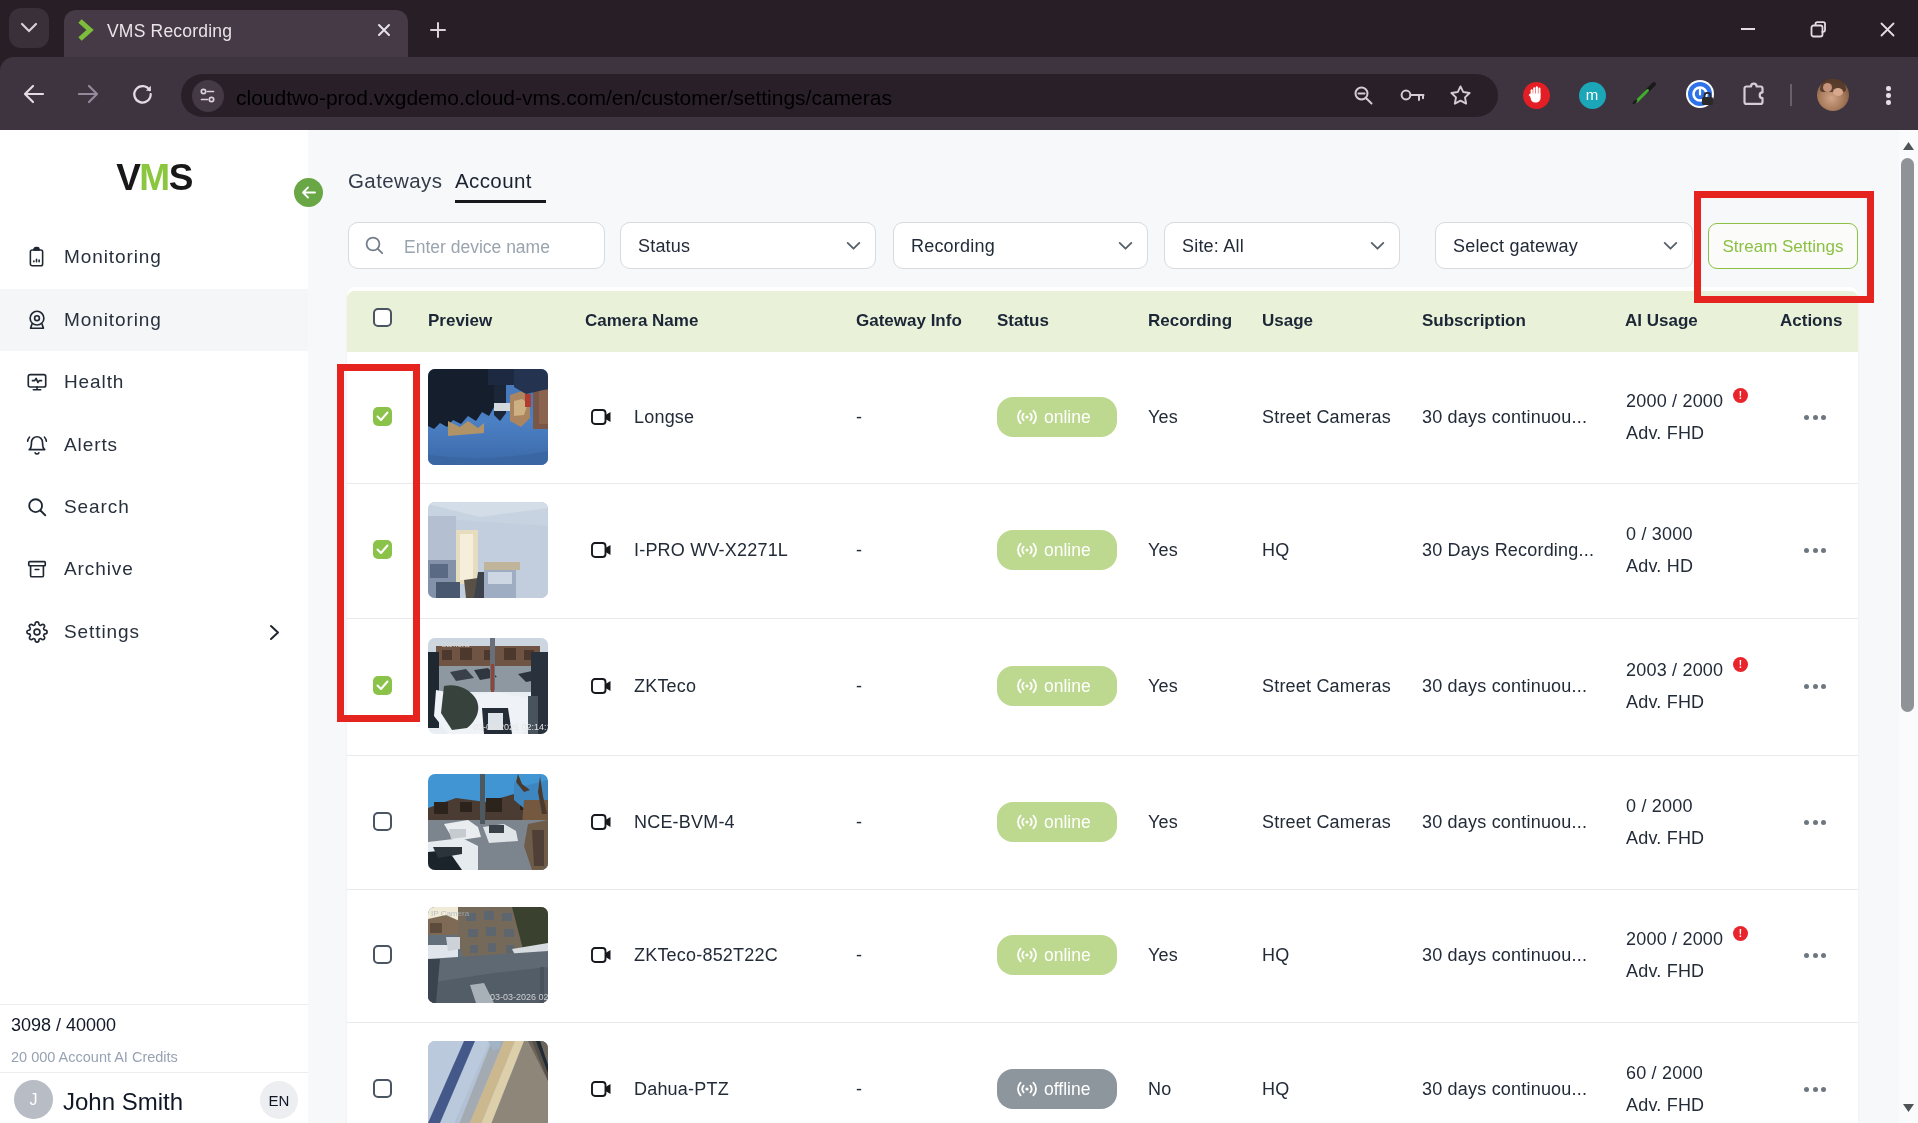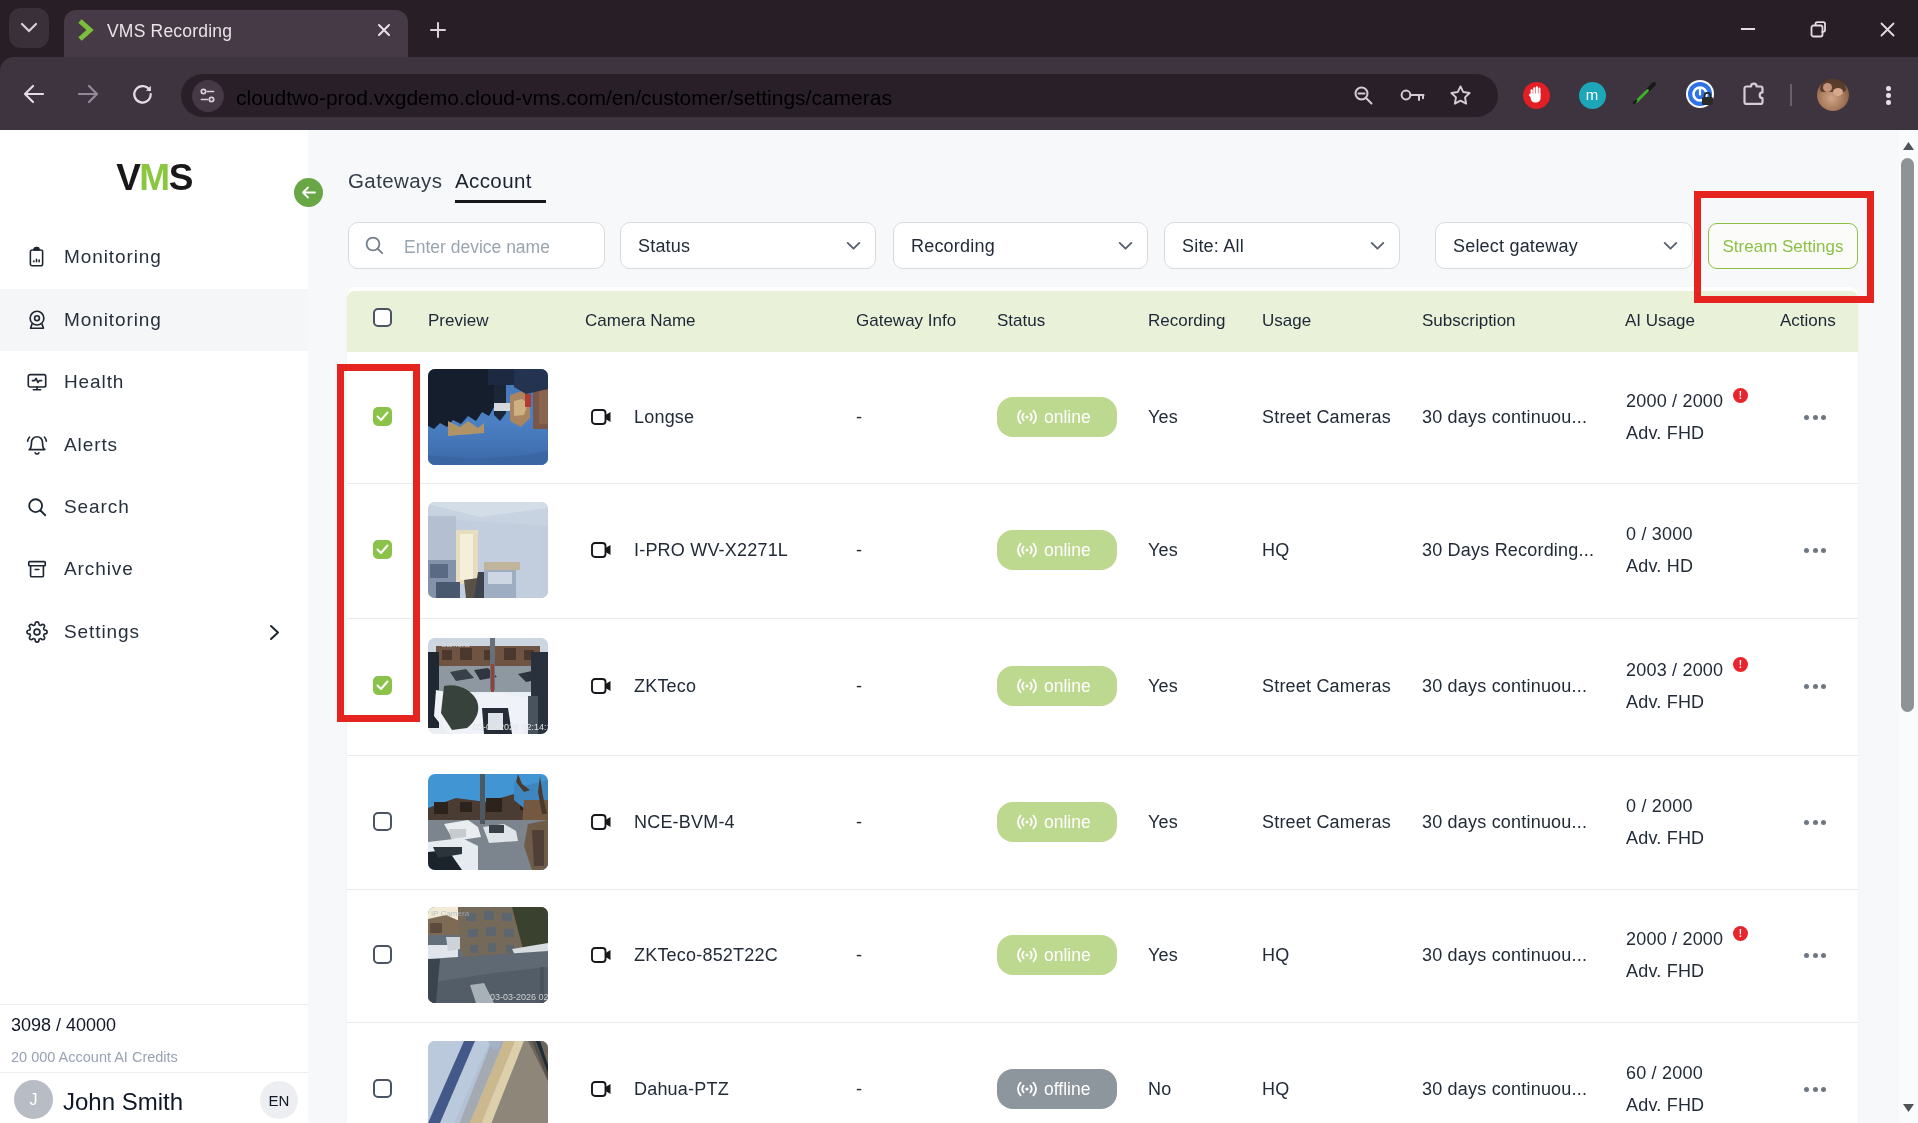--- a/index.html
+++ b/index.html
@@ -10,21 +10,21 @@
 #tab{position:absolute;top:10px;left:64px;width:344px;height:47px;background:#453a46;border-radius:12px 12px 0 0}
 #urlpill{position:absolute;top:74px;left:181px;width:1317px;height:43px;border-radius:21.5px;background:#291f29}
 #app{position:absolute;top:130px;left:0;width:1918px;height:993px;background:#f7f8fa}
 #sidebar{position:absolute;top:130px;left:0;width:308px;height:993px;background:#fff}
 .mitem{position:absolute;left:0;width:308px;height:62px;color:#27303d;font-size:19px;letter-spacing:.9px}
 .mitem svg{position:absolute;left:26px;top:50%;transform:translateY(-50%)}
 .mitem span{position:absolute;left:64px;top:50%;transform:translateY(-50%)}
 .fsel{position:absolute;top:222px;height:47px;background:#fff;border:1.5px solid #d7dade;border-radius:10px;color:#222b38;font-size:18px;letter-spacing:.2px}
 .fsel .lab{position:absolute;left:17px;top:50%;transform:translateY(-50%)}
 .fsel svg{position:absolute;right:14px;top:50%;transform:translateY(-50%)}
-.hdr{position:absolute;font-weight:normal;font-size:17px;color:#1c2636;transform:translateY(-50%);white-space:nowrap}
+.hdr{position:absolute;font-weight:bold;font-size:17px;color:#1c2636;transform:translateY(-50%);white-space:nowrap}
 .ct{position:absolute;font-size:18px;letter-spacing:.2px;color:#222b38;transform:translateY(-50%);white-space:nowrap}
 .cb{position:absolute;width:19px;height:19px;border-radius:5px}
 .cb.un{background:#fff;border:2px solid #4a5462}
 .cb.ck{background:#8bc34a}
 .cb.ck svg{position:absolute;left:3px;top:4px}
 .pill{position:absolute;left:997px;width:120px;height:40px;border-radius:16px;color:#fff;font-size:17.5px}
 .pill svg{position:absolute;left:19px;top:50%;transform:translateY(-50%)}
 .pill b{position:absolute;left:47px;top:50%;transform:translateY(-50%);font-weight:normal}
 .dots{position:absolute;left:1804px;display:flex;gap:3.5px}
 .dots i{width:5px;height:5px;border-radius:50%;background:#6e7781}

